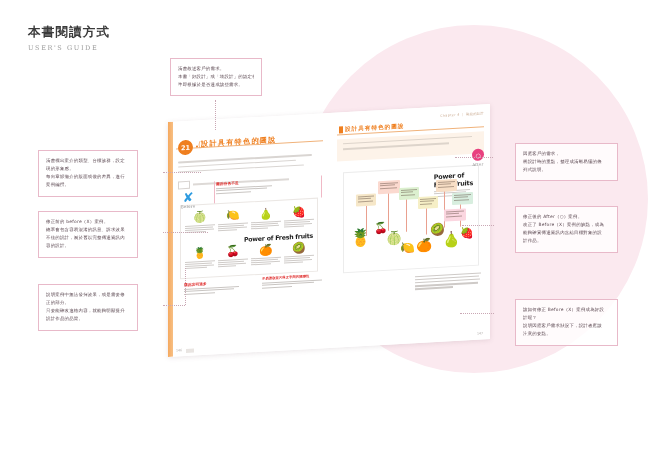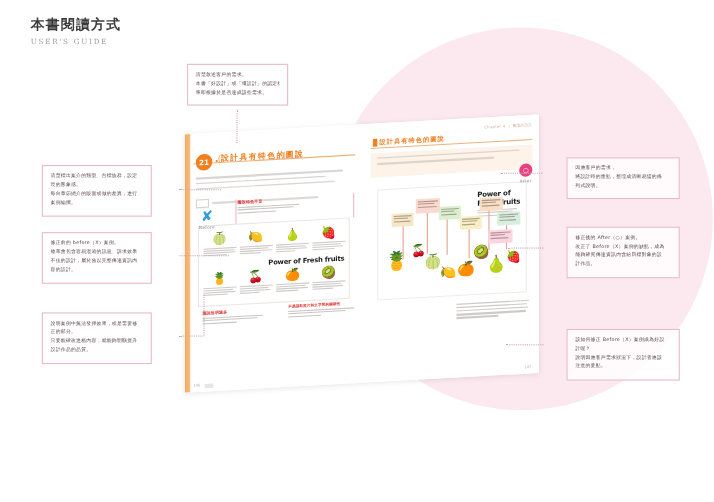--- a/index.html
+++ b/index.html
@@ -15,21 +15,21 @@
   .pink-circle{
     position:absolute;
     left:300px;top:25px;
     width:348px;height:348px;
     border-radius:50%;
     background:#fbe9ef;
     z-index:0;
   }
 
   
-  .page-header{position:absolute;left:28px;top:14px;z-index:5;}
+  .page-header{position:absolute;left:28px;top:24px;z-index:5;}
   .page-header .title{
     font-size:12.5px;font-weight:bold;color:#3b3b3b;
     letter-spacing:1.2px;line-height:1.2;
   }
   .page-header .subtitle{
     margin-top:5px;
     font-size:6.5px;color:#9b9b9b;letter-spacing:1.6px;
     font-family:"DejaVu Serif","Liberation Serif",serif;
   }
 

